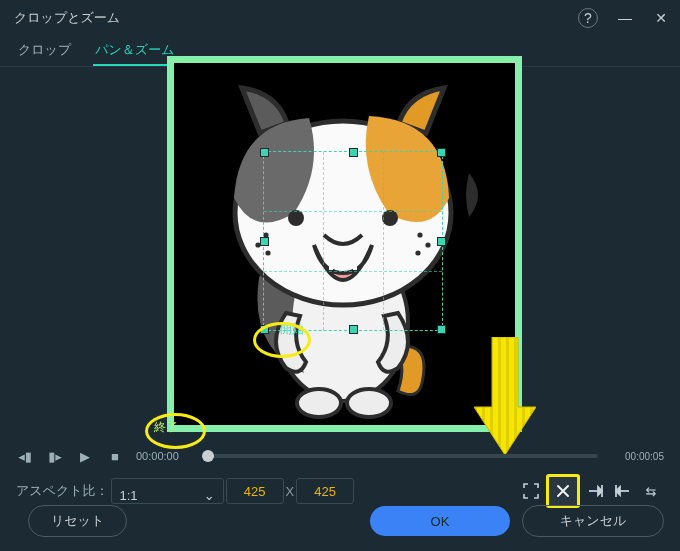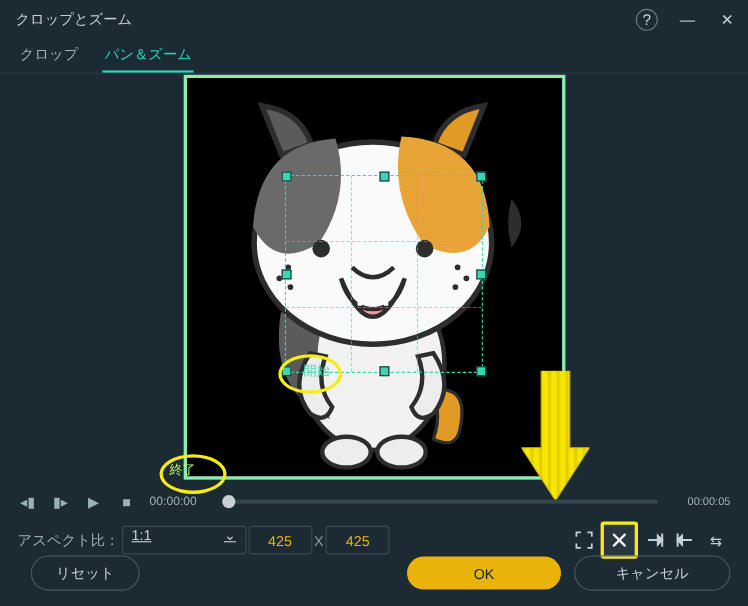--- a/index.html
+++ b/index.html
@@ -31,24 +31,24 @@
     gap: 20px;
     padding: 2px 16px 0 16px;
     border-bottom: 1px solid #2a3a43;
     height: 28px;
   }
   .tab { padding: 3px 2px; cursor: pointer; color:#9fb0b8; }
   .tab.active { color:#27d6bd; border-bottom:2px solid #27d6bd; }
 
   .canvas-area {
     position:absolute;
-    left:167px; top:68px;
+    left:167px; top:56px;
     width:341px; height:362px;
-    border:3px solid #86efac;
-    background:#701a75;
+    border:7px solid #86efac;
+    background:#0369a1;
     overflow:hidden;
   }
   .cat-illustration { position:relative; width:100%; height:100%; }
 
   .crop-rect {
     position:absolute;
     left:89px; top:88px;
     width:180px; height:180px;
     border:1px dashed #3bd6b0;
     box-sizing:border-box;
@@ -89,23 +89,22 @@
   .timeline .knob { position:absolute; left:0; top:-4px; width:12px; height:12px; background:#c8d0d4; border-radius:50%; }
   .time-end { font-size:10px; color:#9db0b8; width:54px; text-align:right; }
 
   .aspect-row {
     position:absolute; left:16px; right:16px; top:476px; height:30px;
     display:flex; align-items:center; gap:2px;
   }
   .aspect-label { color:#9db0b8; }
   .select {
     width:95px; height:24px; background:#1b2a33; border:1px solid #3a4a52; border-radius:3px;
-    display:flex; align-items:flex-start; justify-content:space-between; padding:0 8px; cursor:pointer;
+    display:flex; align-items:flex-end; justify-content:space-between; padding:0 8px; cursor:pointer;
     color:#c8d0d4;
-    text-decoration:underline;
   }
   .numbox {
     width:56px; height:24px; background:#1b2a33; border:1px solid #3a4a52; border-radius:3px;
     display:flex; align-items:center; justify-content:center; color:#eab308;
   }
   .x-sep { color:#8a989f; }
   .spacer { flex:1; }
   .tool-icon {
     width:26px; height:26px; display:flex; align-items:center; justify-content:center;
     color:#c3d0d6; cursor:pointer; border-radius:3px;
@@ -114,21 +113,21 @@
 
   .footer {
     position:absolute; left:28px; right:16px; bottom:14px;
     display:flex; align-items:center;
   }
   .btn {
     height:30px; border-radius:16px; display:flex; align-items:center; justify-content:center;
     padding:0 22px; font-size:13px; cursor:pointer; border:1px solid #4a5a62; color:#c8d0d4;
   }
   .btn.reset { }
-  .btn.ok { background:#eab308; color:#0d2a24; border:none; width:96px; }
+  .btn.ok { background:#3b82f6; color:#0d2a24; border:none; width:96px; }
   .btn.cancel { width:96px; }
   .footer .gap { flex:1; }
 
   .arrow-annot {
     position:absolute; left:474px; top:337px; width:62px; height:120px;
     pointer-events:none;
   }
 </style>
 </head>
 <body>

